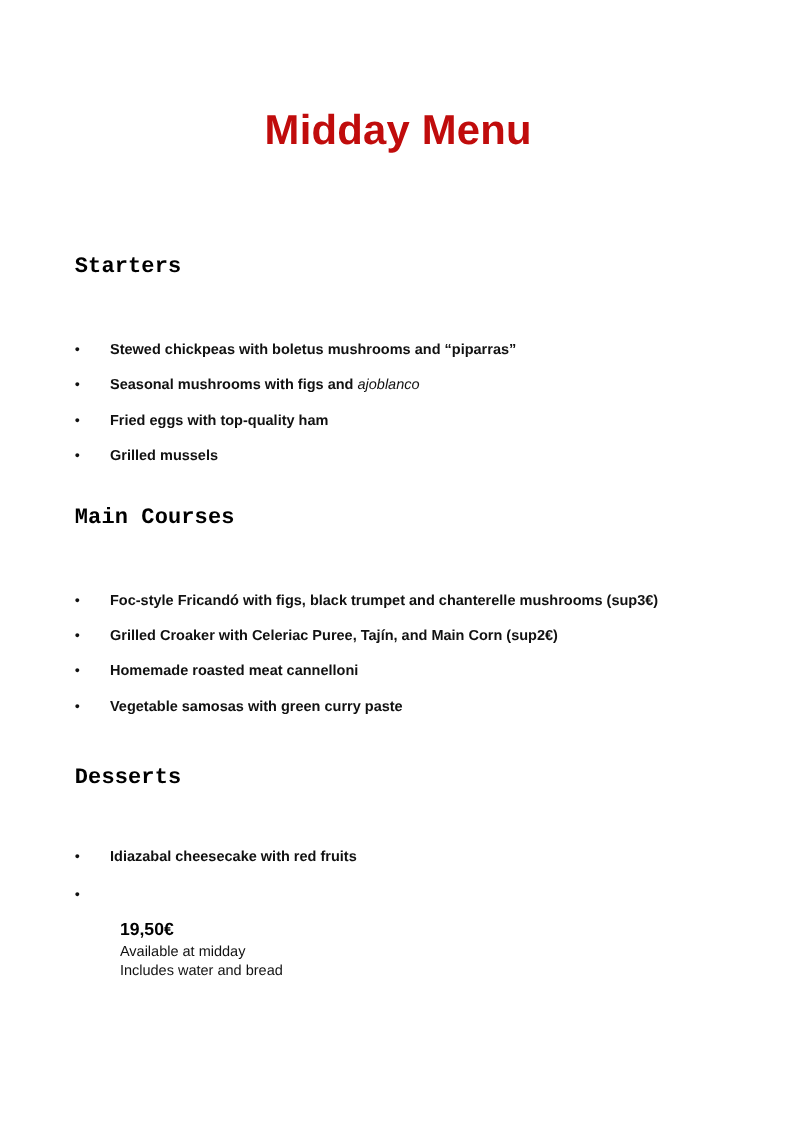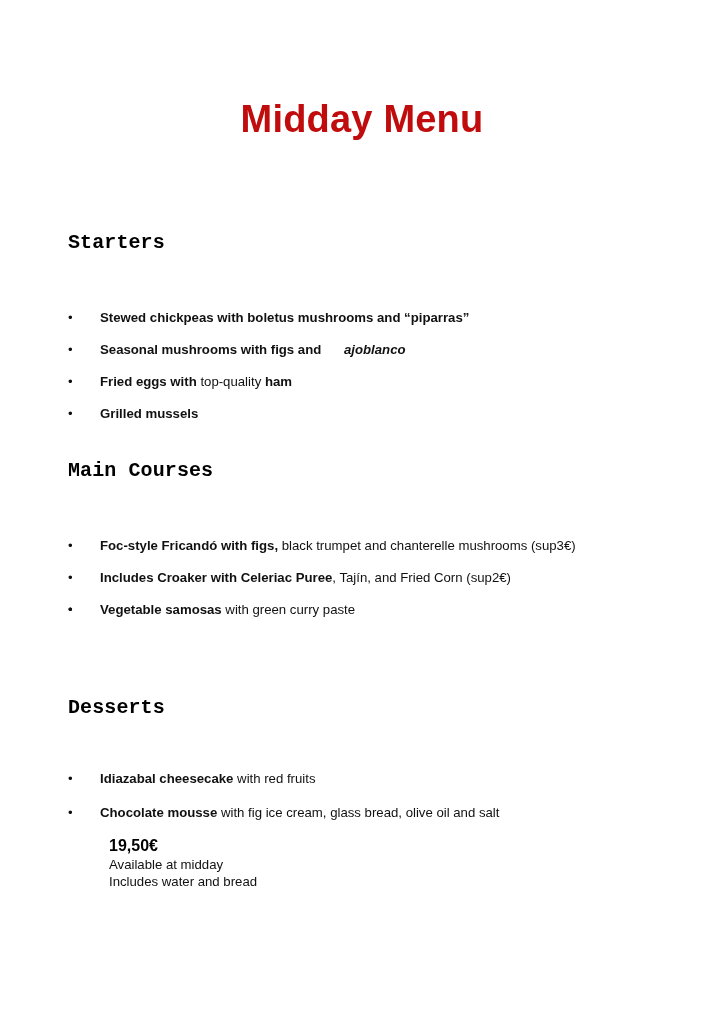--- a/index.html
+++ b/index.html
@@ -70,22 +70,22 @@
     position: absolute;
     left: 0;
     top: 0;
     width: 10px;
     text-align: left;
     font-size: 13.2px;
     line-height: 16px;
     color: #111111;
   }
   .t-bold   { font-weight: bold; }
-  .t-reg    { font-weight: normal; }
-  .t-bi     { font-weight: bold; font-style: italic; margin-left: 19px; }
+  .t-reg    { font-weight: bold; }
+  .t-bi     { font-weight: normal; font-style: italic; }
 
   
   #section-starters      { top: 231px; }
   #section-starters .item-list      { margin-top: 55px; }
   #section-starters .menu-item      { margin-bottom: 16px; }
 
   #section-main-courses  { top: 459px; }
   #section-main-courses .item-list  { margin-top: 55px; }
   #section-main-courses .menu-item  { margin-bottom: 16px; }
 
@@ -130,31 +130,31 @@
         <li class="menu-item"><span class="bullet-marker">•</span><span><span class="t-bold">Seasonal mushrooms with figs and </span><span class="t-bi">ajoblanco</span></span></li>
         <li class="menu-item"><span class="bullet-marker">•</span><span><span class="t-bold">Fried eggs with </span><span class="t-reg">top-quality </span><span class="t-bold">ham</span></span></li>
         <li class="menu-item"><span class="bullet-marker">•</span><span><span class="t-bold">Grilled mussels</span></span></li>
       </ul>
   </div>
 
   <div class="section" id="section-main-courses">
     <h2 class="section-heading">Main Courses</h2>
     <ul class="item-list">
         <li class="menu-item"><span class="bullet-marker">•</span><span><span class="t-bold">Foc-style Fricandó with figs,</span><span class="t-reg"> black trumpet and chanterelle mushrooms (sup3€)</span></span></li>
-        <li class="menu-item"><span class="bullet-marker">•</span><span><span class="t-bold">Includes Croaker with Celeriac Puree</span><span class="t-reg">, Tajín, and Fried Corn (sup2€)</span></span></li>
-        <li class="menu-item"><span class="bullet-marker">•</span></li>
+        <li class="menu-item"><span class="bullet-marker">•</span><span><span class="t-bold">Grilled Croaker with Celeriac Puree</span><span class="t-reg">, Tajín, and Main Corn (sup2€)</span></span></li>
+        <li class="menu-item"><span class="bullet-marker">•</span><span><span class="t-reg">Homemade </span><span class="t-bold">roasted meat cannelloni</span></span></li>
         <li class="menu-item"><span class="bullet-marker">•</span><span><span class="t-bold">Vegetable samosas</span><span class="t-reg"> with green curry paste</span></span></li>
       </ul>
   </div>
 
   <div class="section" id="section-desserts">
     <h2 class="section-heading">Desserts</h2>
     <ul class="item-list">
         <li class="menu-item"><span class="bullet-marker">•</span><span><span class="t-bold">Idiazabal cheesecake</span><span class="t-reg"> with red fruits</span></span></li>
-        <li class="menu-item"><span class="bullet-marker">•</span><span><span class="t-bold">Chocolate mousse</span><span class="t-reg"> with fig ice cream, glass bread, olive oil and salt</span></span></li>
+        <li class="menu-item"><span class="bullet-marker">•</span></li>
       </ul>
   </div>
 
   <div class="price-block">
     <div class="price-amount">19,50€</div>
     <div class="price-note">Available at midday</div>
     <div class="price-note">Includes water and bread</div>
   </div>
 
 </div>

